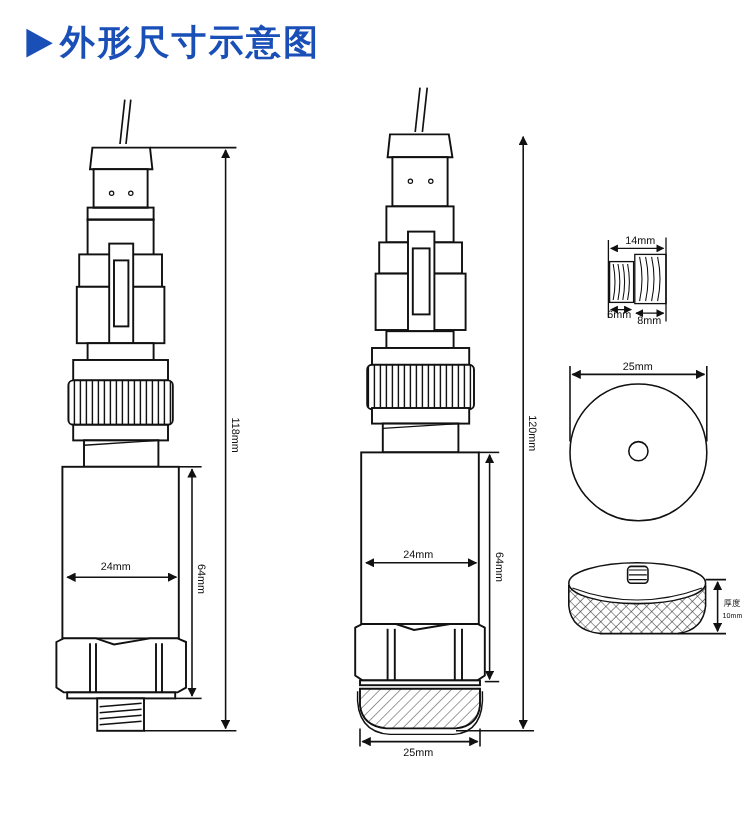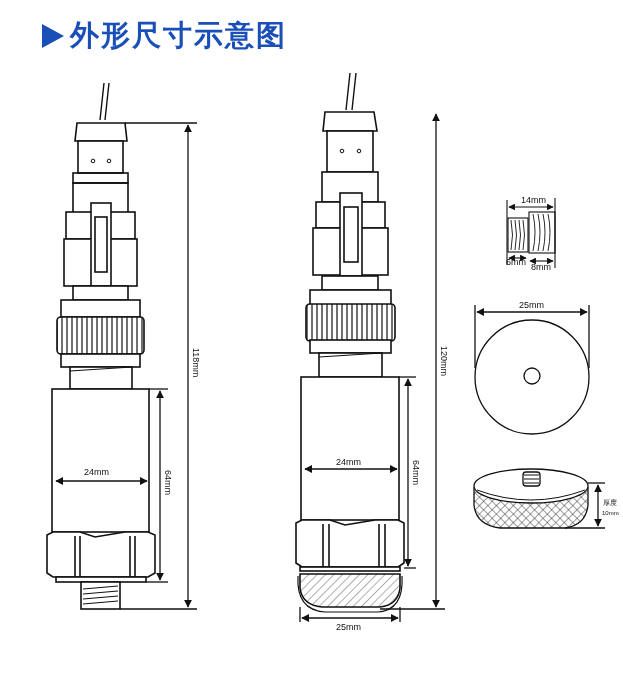--- a/index.html
+++ b/index.html
@@ -1,19 +1,19 @@
 <!DOCTYPE html>
 <html><head>
 <meta charset="utf-8">
 <style>
   html, body { margin: 0; padding: 0; background: #ffffff; }
   body { width: 623px; height: 700px; position: relative; overflow: hidden;
          font-family: "DejaVu Sans", "Liberation Sans", sans-serif; }
   .title { position: absolute; left: 22px; top: 16px; height: 40px; display: flex; align-items: center;
-           color: #1a4fb8; font-weight: bold; font-size: 29px; letter-spacing: 2px; margin-left: 20px; }
+           color: #1a4fb8; font-weight: bold; font-size: 29px; letter-spacing: 2px; }
   .title .tri { width: 0; height: 0; border-top: 12px solid transparent; border-bottom: 12px solid transparent;
                 border-left: 22px solid #1a4fb8; margin-right: 6px; }
   svg.canvas { position: absolute; left: 0; top: 0; }
   svg text { font-family: "Liberation Sans", "DejaVu Sans", sans-serif; fill: #111; }
 </style>
 </head>
 <body>
 
 <div class="title">
   <span class="tri"></span>

